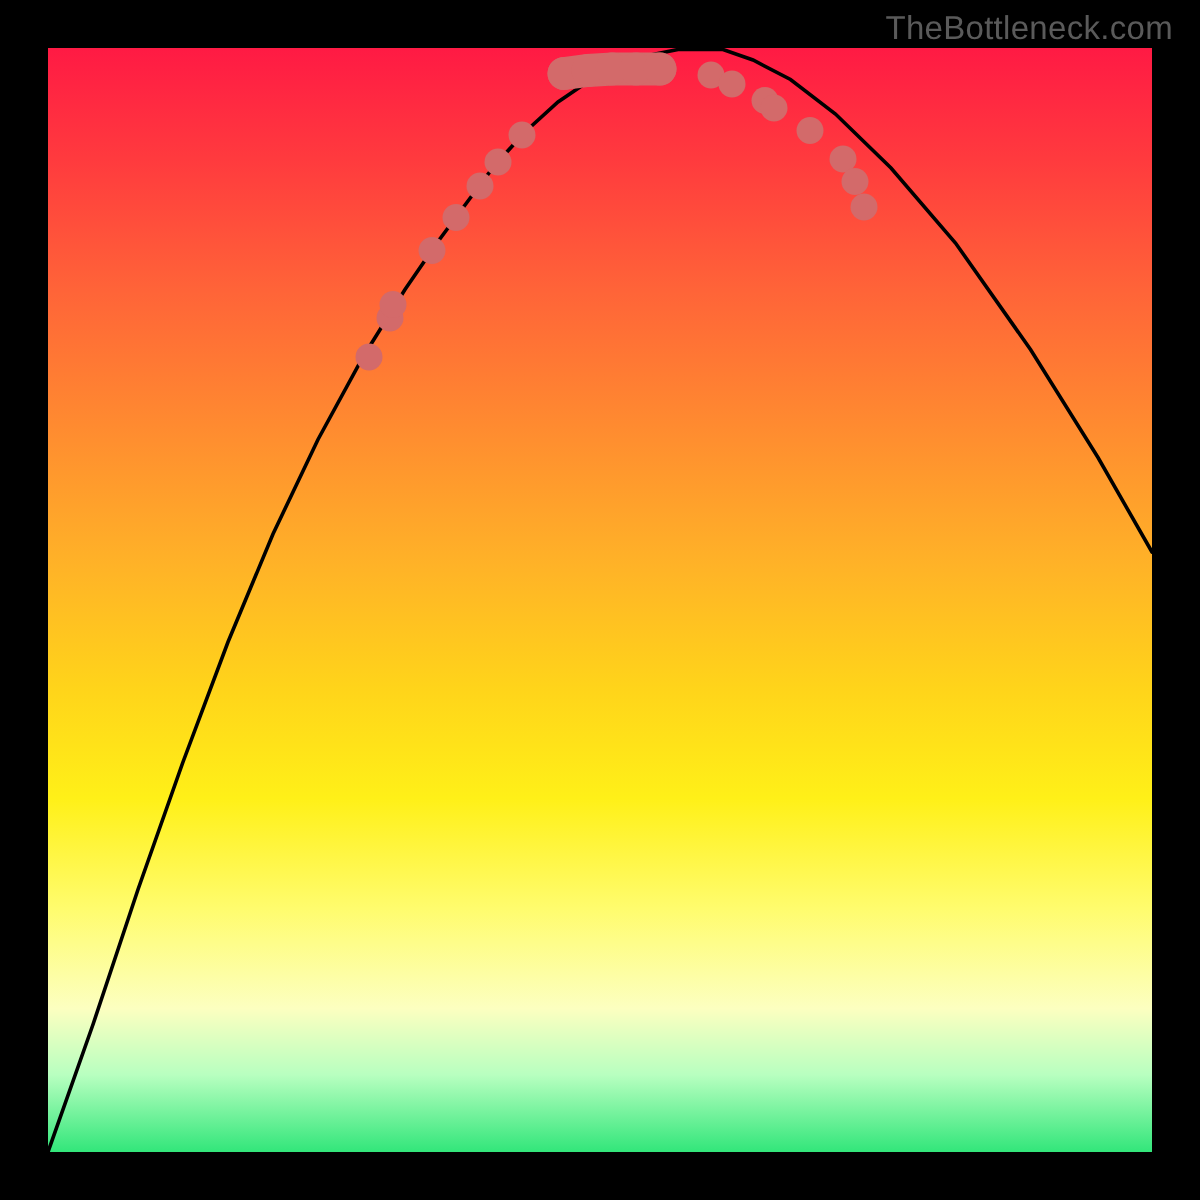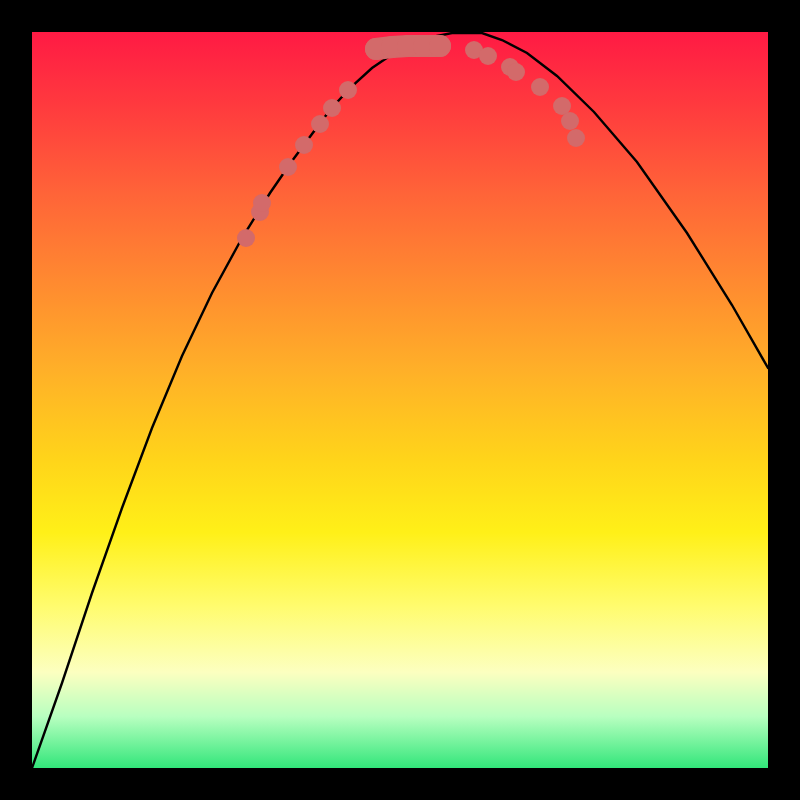--- a/index.html
+++ b/index.html
@@ -78,13 +78,14 @@
         <circle cx="530" cy="74" r="9" fill="#d36a6a"></circle>
         <circle cx="538" cy="89" r="9" fill="#d36a6a"></circle>
         <circle cx="544" cy="106" r="9" fill="#d36a6a"></circle>
         <circle cx="344" cy="17" r="11" fill="#d36a6a"></circle>
         <circle cx="360" cy="15" r="11" fill="#d36a6a"></circle>
         <circle cx="376" cy="14" r="11" fill="#d36a6a"></circle>
         <circle cx="392" cy="14" r="11" fill="#d36a6a"></circle>
         <circle cx="408" cy="14" r="11" fill="#d36a6a"></circle>
       </svg>
   </div>
+  <div class="watermark">TheBottleneck.com</div>
 </div>
 
 </body></html>

